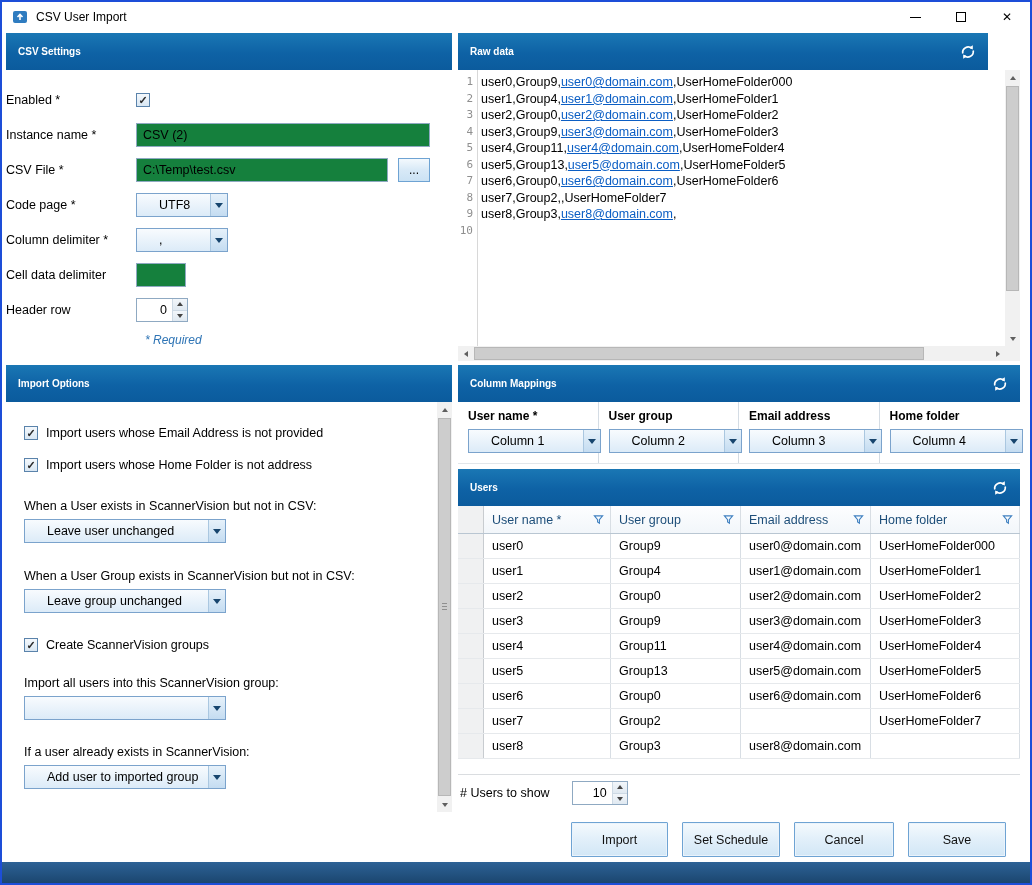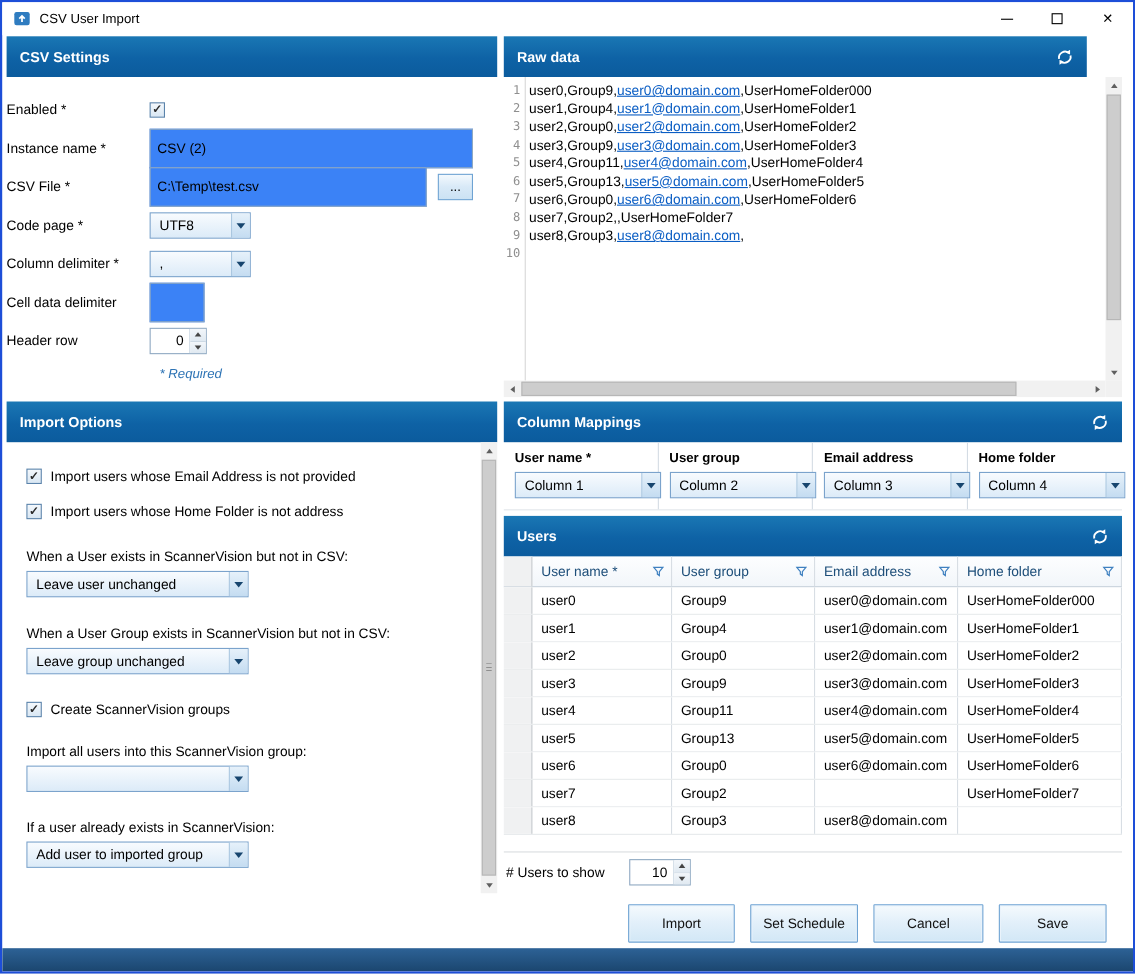--- a/index.html
+++ b/index.html
@@ -11,40 +11,40 @@
   .titlebar{position:absolute;top:0;left:0;right:0;height:30px;display:flex;align-items:center;background:#fff}
   .title-icon{margin-left:10px;flex:none}
   .title-text{margin-left:8px;font-size:12px}
   .win-controls{margin-left:auto;display:flex;height:100%}
   .win-btn{width:46px;height:100%;display:flex;align-items:center;justify-content:center;cursor:default}
   .glyph-min{width:11px;height:1px;background:#000;display:block}
   .glyph-max{width:10px;height:10px;border:1px solid #000;display:block}
   .glyph-close::before{content:"✕";font-size:12px;line-height:1}
 
   
-  .sec-hdr{position:absolute;height:37px;color:#fff;font-weight:bold;font-size:13px;
+  .sec-hdr{position:absolute;height:37px;color:#fff;font-weight:bold;font-size:10px;
     display:flex;align-items:center;padding:0 12px;
     background:linear-gradient(180deg,#1a77b4 0%,#0e62a5 55%,#0b5b9d 100%)}
   .hdr-csv{left:4px;top:31px;width:446px}
   .hdr-import{left:4px;top:363px;width:446px}
   .hdr-raw{left:456px;top:31px;width:530px}
   .hdr-map{left:456px;top:363px;width:562px}
   .hdr-users{left:456px;top:467px;width:562px}
   .sync{margin-left:auto;display:flex;cursor:pointer}
 
   
   .checkbox{width:14px;height:14px;border:1px solid #5a83ab;flex:none;
     background:linear-gradient(180deg,#f4f8fc,#d9e7f3);
     display:inline-flex;align-items:center;justify-content:center;cursor:pointer}
   .checkbox.checked::after{content:"✓";font-size:11px;font-weight:bold;color:#2b2b2b;line-height:1}
-  .text-input{height:36px;border:1px solid #8fa9c2;background:#3b82f6;display:flex;align-items:center;
+  .text-input{height:24px;border:1px solid #8fa9c2;background:#15803d;display:flex;align-items:center;
     padding:0 6px;overflow:hidden;white-space:nowrap;cursor:text}
   .dropdown{height:24px;border:1px solid #7ba3cc;display:flex;cursor:pointer;
     background:linear-gradient(180deg,#f8fbfe,#dcebf8)}
-  .dd-value{flex:1;display:flex;align-items:center;padding:0 8px;white-space:nowrap;overflow:hidden}
+  .dd-value{flex:1;display:flex;align-items:center;padding:0 22px;white-space:nowrap;overflow:hidden}
   .dd-btn{width:17px;border-left:1px solid #aac7e0;display:flex;align-items:center;justify-content:center;
     background:linear-gradient(180deg,#e6f1fa,#c4dcf1)}
   .dd-btn::after{content:"";border-left:4px solid transparent;border-right:4px solid transparent;border-top:5px solid #17456e}
   .spinner{height:24px;border:1px solid #8fa9c2;background:#fff;display:flex}
   .spin-value{flex:1;display:flex;align-items:center;justify-content:flex-end;padding-right:5px}
   .spin-btns{width:15px;display:flex;flex-direction:column;border-left:1px solid #cdd9e4}
   .spin-up,.spin-down{flex:1;display:flex;align-items:center;justify-content:center;cursor:pointer;
     background:linear-gradient(180deg,#f2f6fa,#e0e9f1)}
   .spin-up{border-bottom:1px solid #cdd9e4}
   .spin-up::before{content:"";border-left:3.5px solid transparent;border-right:3.5px solid transparent;border-bottom:4px solid #444}

